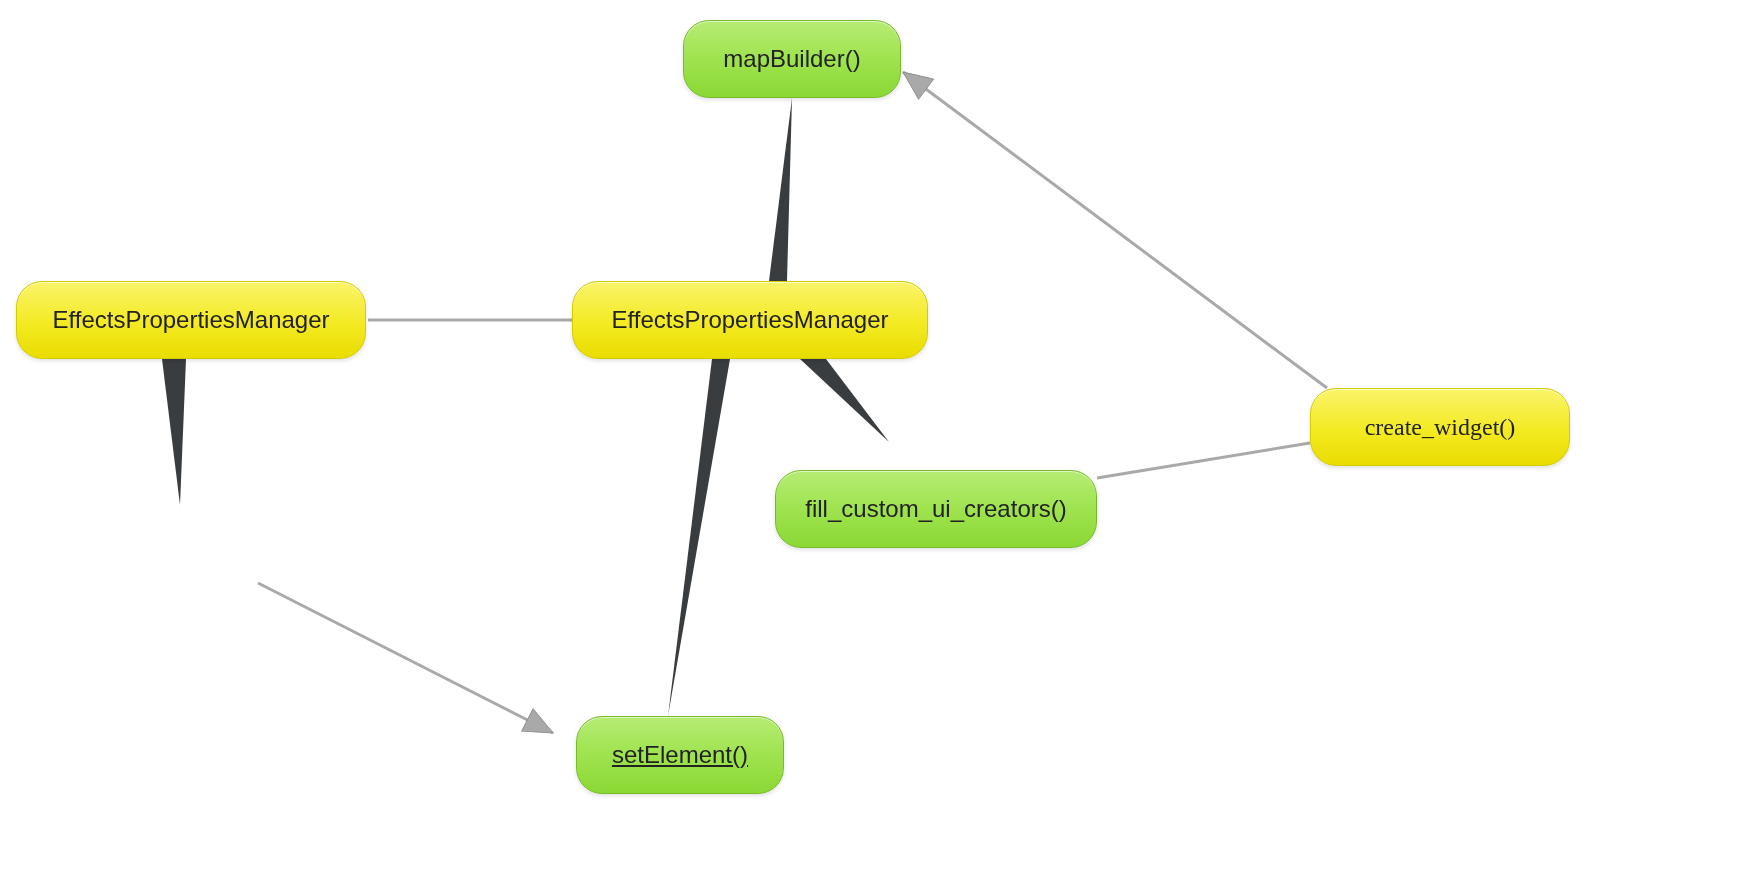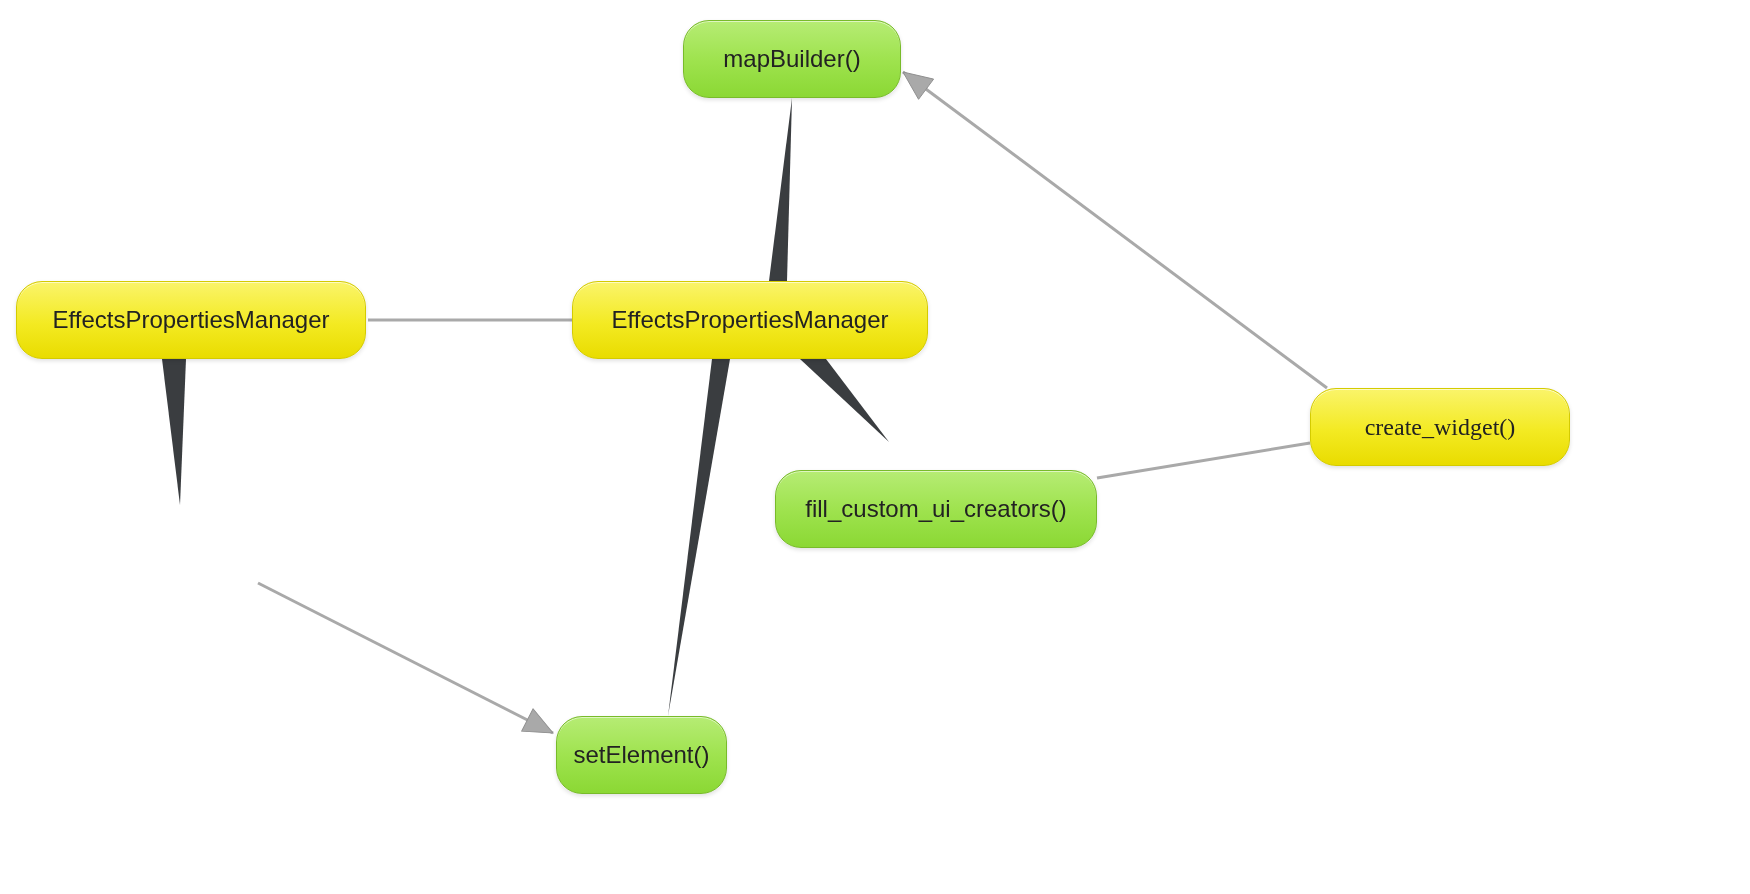--- a/index.html
+++ b/index.html
@@ -85,17 +85,17 @@
     </div>
 <div class="node yellow" style="left:572px;  top:281px; width:356px; height:78px;">
       <span>EffectsPropertiesManager</span>
     </div>
 <div class="node yellow" style="left:1310px; top:388px; width:260px; height:78px;font-family:Liberation Serif, serif;">
       <span>create_widget()</span>
     </div>
 <div class="node green" style="left:775px;  top:442px; width:322px; height:78px;margin-top:28px;">
       <span>fill_custom_ui_creators()</span>
     </div>
-<div class="node green" style="left:556px;  top:716px; width:171px; height:78px;">
+<div class="node green" style="left:576px;  top:716px; width:208px; height:78px;text-decoration:underline;">
       <span>setElement()</span>
     </div>
 
 </div>
 
 </body></html>

